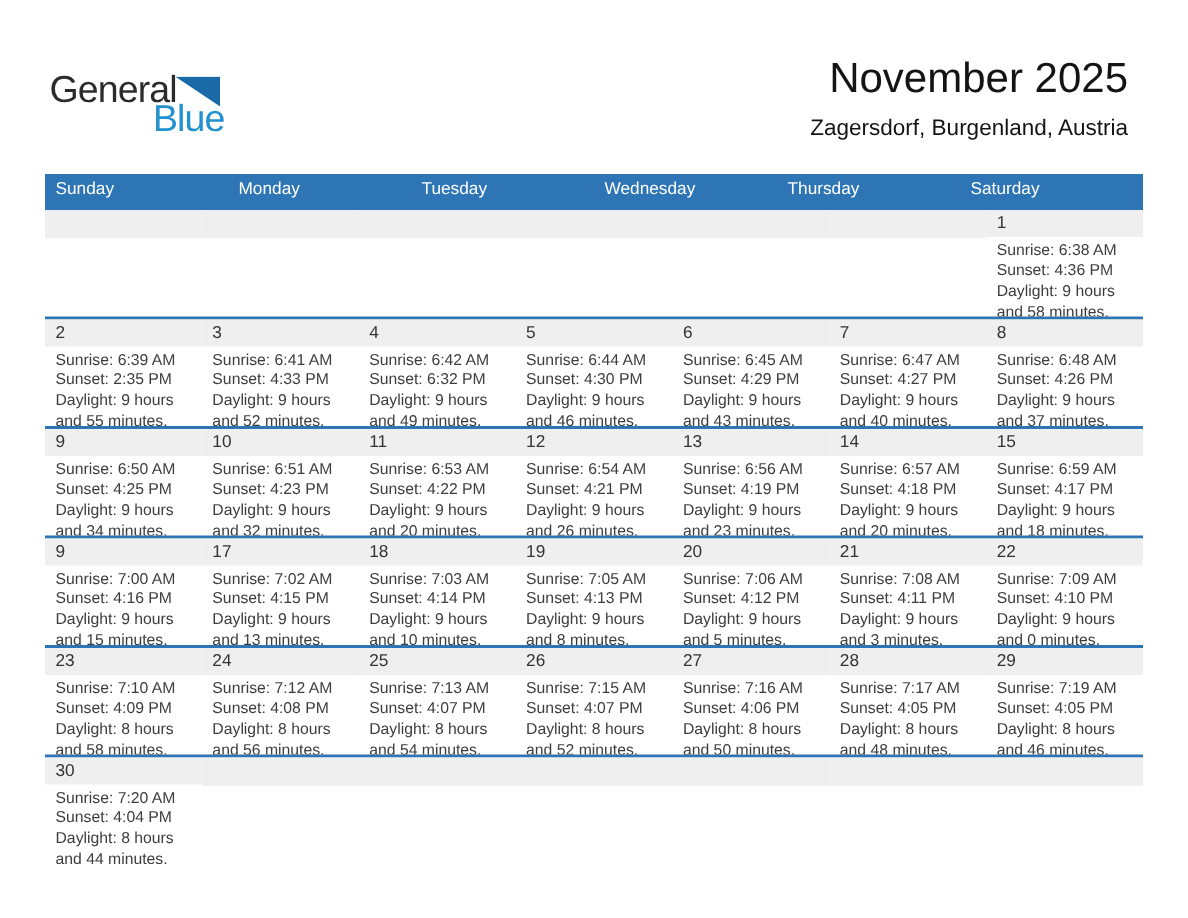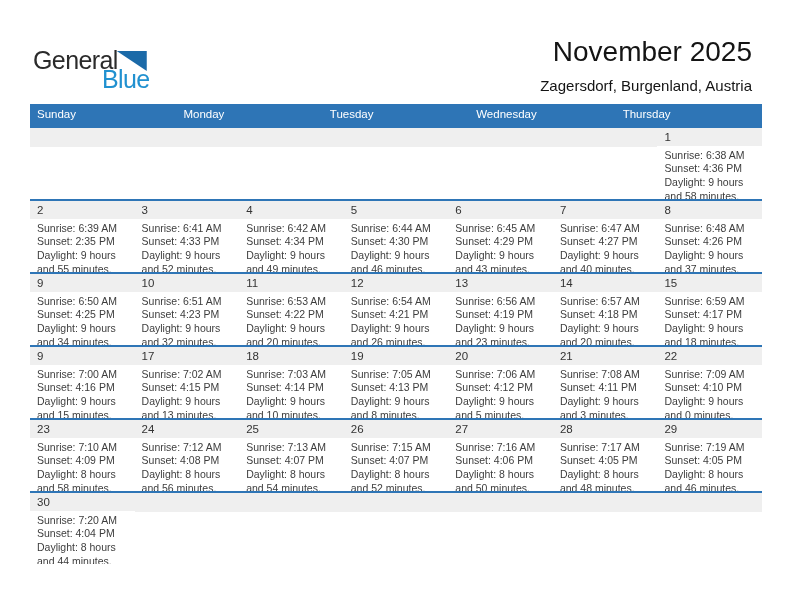--- a/index.html
+++ b/index.html
@@ -11,21 +11,21 @@
   }
   .logo { position:absolute; left:33px; top:46px; }
   .logo-line1 { display:flex; align-items:flex-start; }
   .logo-general { font-size:25px; color:var(--logo-dark); letter-spacing:-0.6px; }
   .logo-triangle { width:30px; height:20px; background:var(--logo-tri);
     clip-path:polygon(0 0, 100% 0, 100% 100%); margin-top:5px; margin-left:-1px; }
   .logo-blue { font-size:25px; color:var(--logo-blue); margin:-10px 0 0 69px; letter-spacing:-0.6px;text-align:center; }
   .title { position:absolute; top:36px; right:40px; font-size:28px; color:#141414;text-align:center; }
   .subtitle { position:absolute; top:77px; right:40px; font-size:15px; color:#141414; }
   .calendar { position:absolute; left:30px; top:104px; width:732px; }
-  .weekday-row { display:flex; background:var(--accent); height:22px; }
+  .weekday-row { display:flex; background:var(--accent); height:22px;margin-top:12px; }
   .weekday-cell { flex:1 1 0; color:#ffffff; font-size:11.5px; padding:4px 0 0 7px; box-sizing:border-box; overflow:hidden; }
   .week-row { display:flex; border-top:2px solid var(--accent); height:73px; box-sizing:border-box; }
   .day-cell { flex:1 1 0; display:flex; flex-direction:column; min-width:0; }
   .day-num { height:19px; background:var(--strip); font-size:11.5px; color:#333333;
     padding:3px 0 0 7px; box-sizing:border-box; }
   .day-body { font-size:10.5px; line-height:13.6px; color:var(--body-text);
     padding:3px 2px 0 7px; overflow:hidden; }
 </style>
 </head>
 <body style="--accent: #2E75B6; --strip: #EFEFEF; --body-text: #3D3D3D; --logo-blue: #2191D0; --logo-tri: #1B6AA8;">
@@ -41,20 +41,21 @@
 <div class="title">November 2025</div>
 <div class="subtitle">Zagersdorf, Burgenland, Austria</div>
 
 <div class="calendar">
   <div class="weekday-row">
       <div class="weekday-cell">Sunday</div>
       <div class="weekday-cell">Monday</div>
       <div class="weekday-cell">Tuesday</div>
       <div class="weekday-cell">Wednesday</div>
       <div class="weekday-cell">Thursday</div>
+      <div class="weekday-cell">Saturday</div>
     </div>
   <div>
       <div class="week-row">
         <div class="day-cell">
           <div class="day-num"></div>
           <div class="day-body"></div>
         </div>
         <div class="day-cell">
           <div class="day-num"></div>
           <div class="day-body"></div>
@@ -101,21 +102,21 @@
             <div>Sunrise: 6:41 AM</div>
             <div>Sunset: 4:33 PM</div>
             <div>Daylight: 9 hours</div>
             <div>and 52 minutes.</div>
           </div>
         </div>
         <div class="day-cell">
           <div class="day-num">4</div>
           <div class="day-body">
             <div>Sunrise: 6:42 AM</div>
-            <div>Sunset: 4:34 PM</div>
+            <div>Sunset: 6:32 PM</div>
             <div>Daylight: 9 hours</div>
             <div>and 49 minutes.</div>
           </div>
         </div>
         <div class="day-cell">
           <div class="day-num">5</div>
           <div class="day-body">
             <div>Sunrise: 6:44 AM</div>
             <div>Sunset: 4:30 PM</div>
             <div>Daylight: 9 hours</div>

